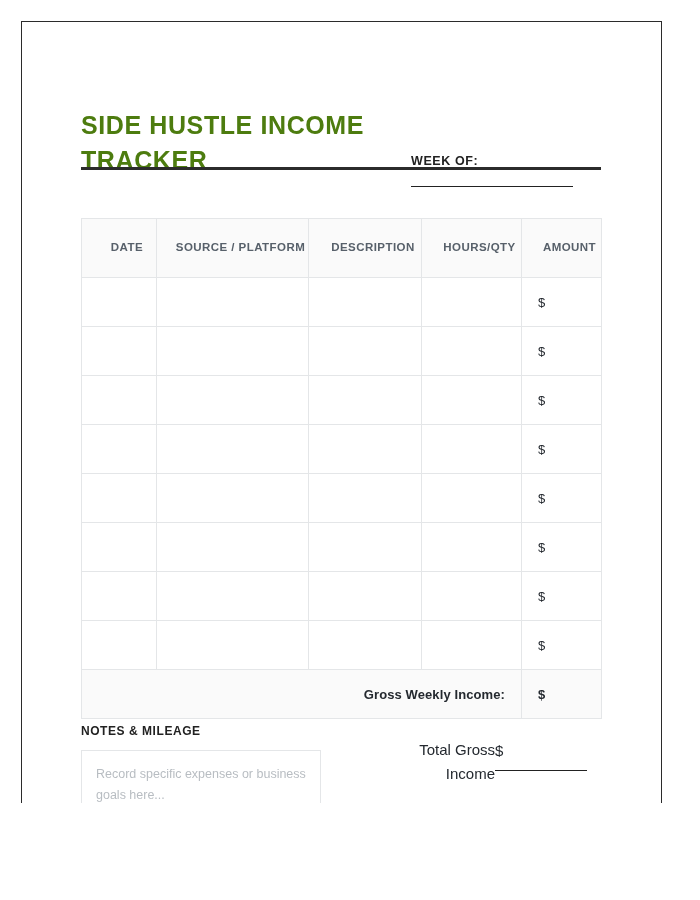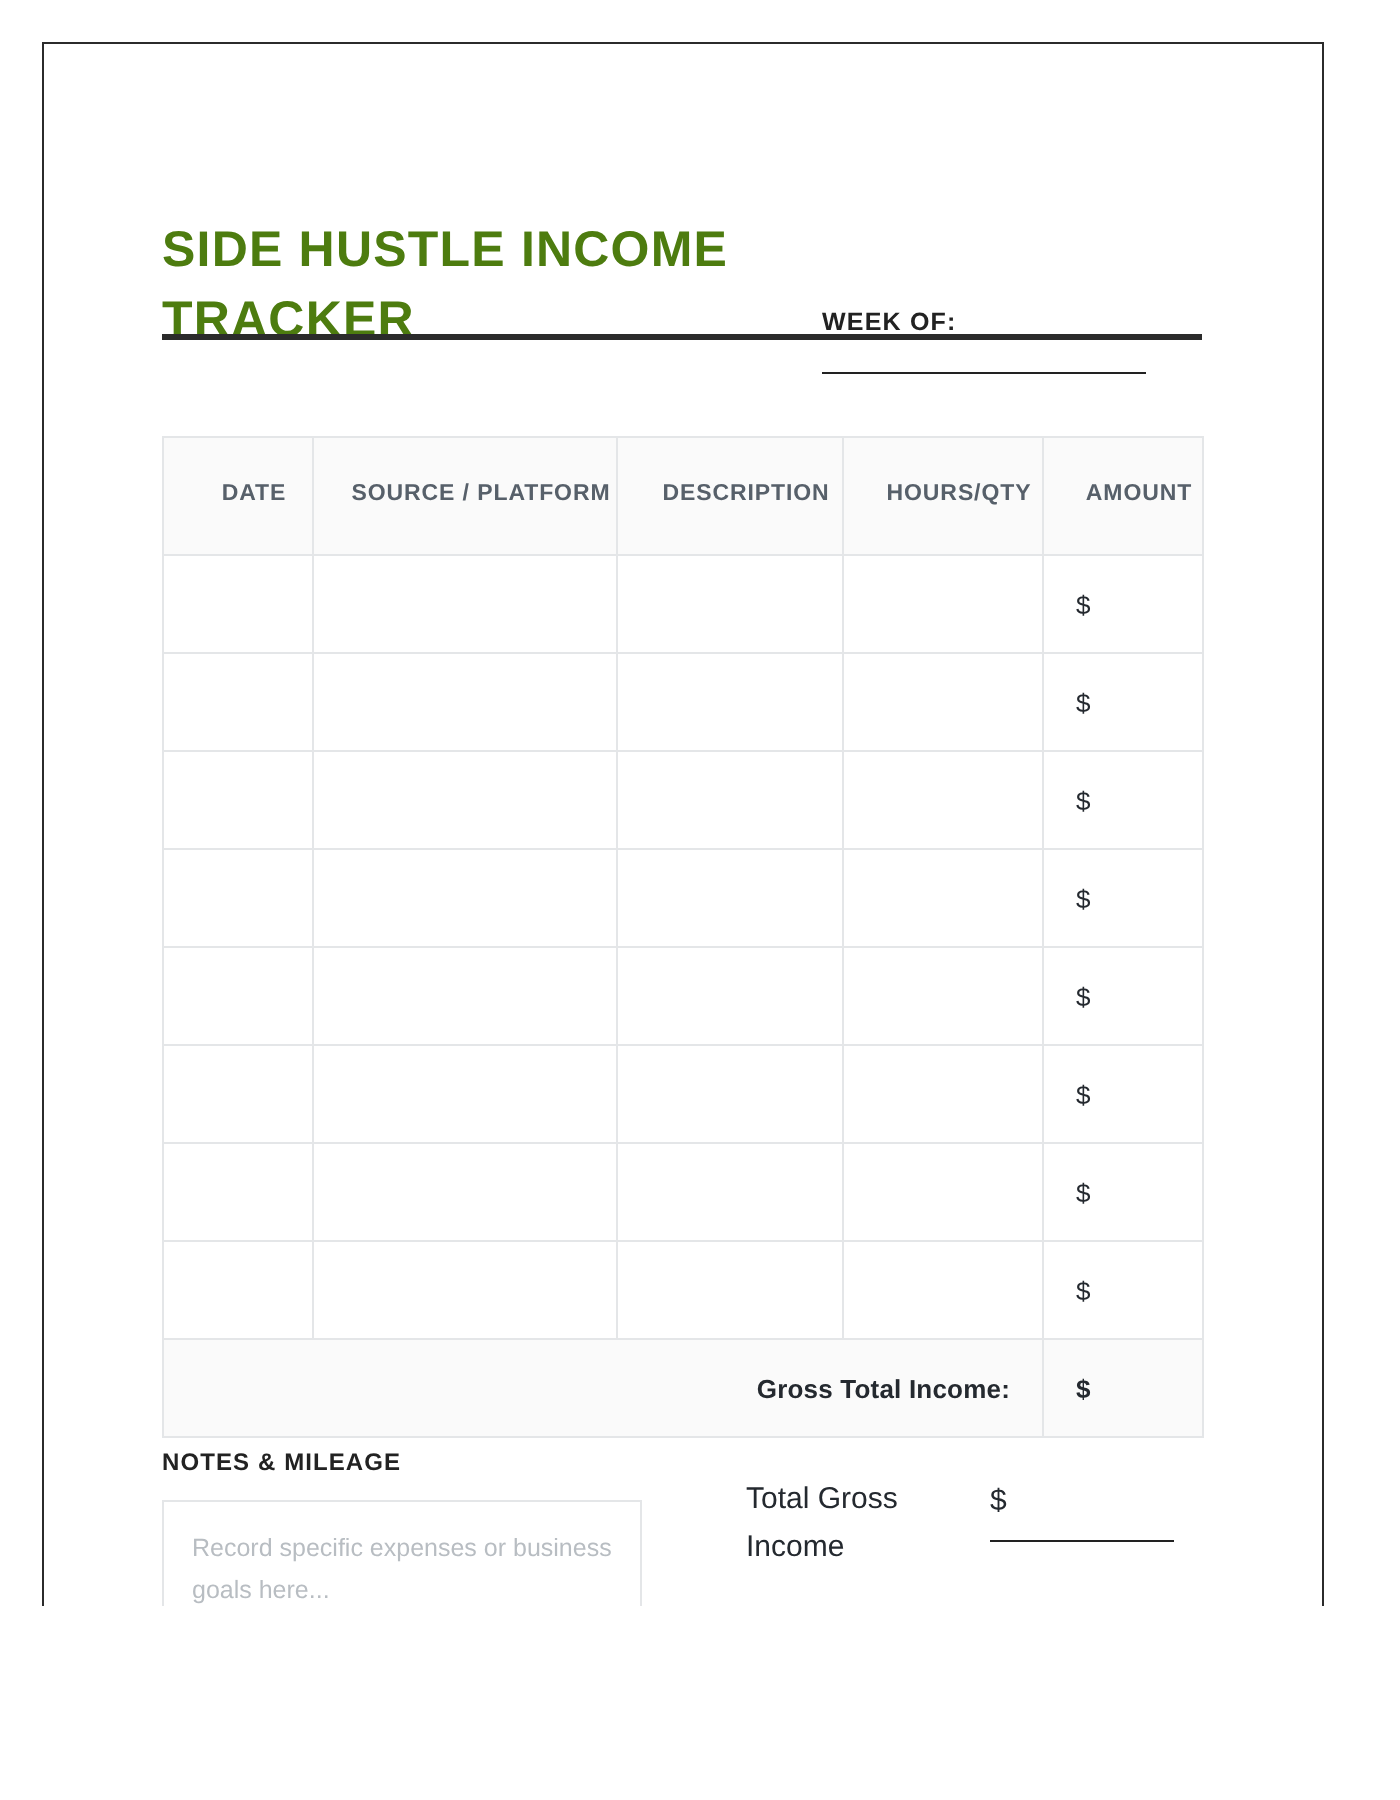--- a/index.html
+++ b/index.html
@@ -197,20 +197,21 @@
   .total-grid {
     display: flex;
     align-items: flex-start;
   }
 
   .total-label {
     width: 122px;
     font-size: 15px;
     line-height: 1.6;
     color: #24292f;
+    text-align: right;
   }
 
   .total-value {
     flex: 1;
     padding-top: 1px;
   }
 
   .total-dollar {
     font-size: 15px;
     color: #24292f;
@@ -321,21 +322,21 @@
 
       <tr>
         <td></td>
         <td></td>
         <td></td>
         <td></td>
         <td class="cell-amount">$</td>
       </tr>
 
       <tr class="totals-row">
-        <td class="totals-label" colspan="4">Gross Total Income:</td>
+        <td class="totals-label" colspan="4">Gross Weekly Income:</td>
         <td class="totals-amount">$</td>
       </tr>
 
     </tbody>
   </table>
 
   <div class="bottom-section">
 
     <div class="notes-col">
       <div class="notes-label">NOTES &amp; MILEAGE</div>

